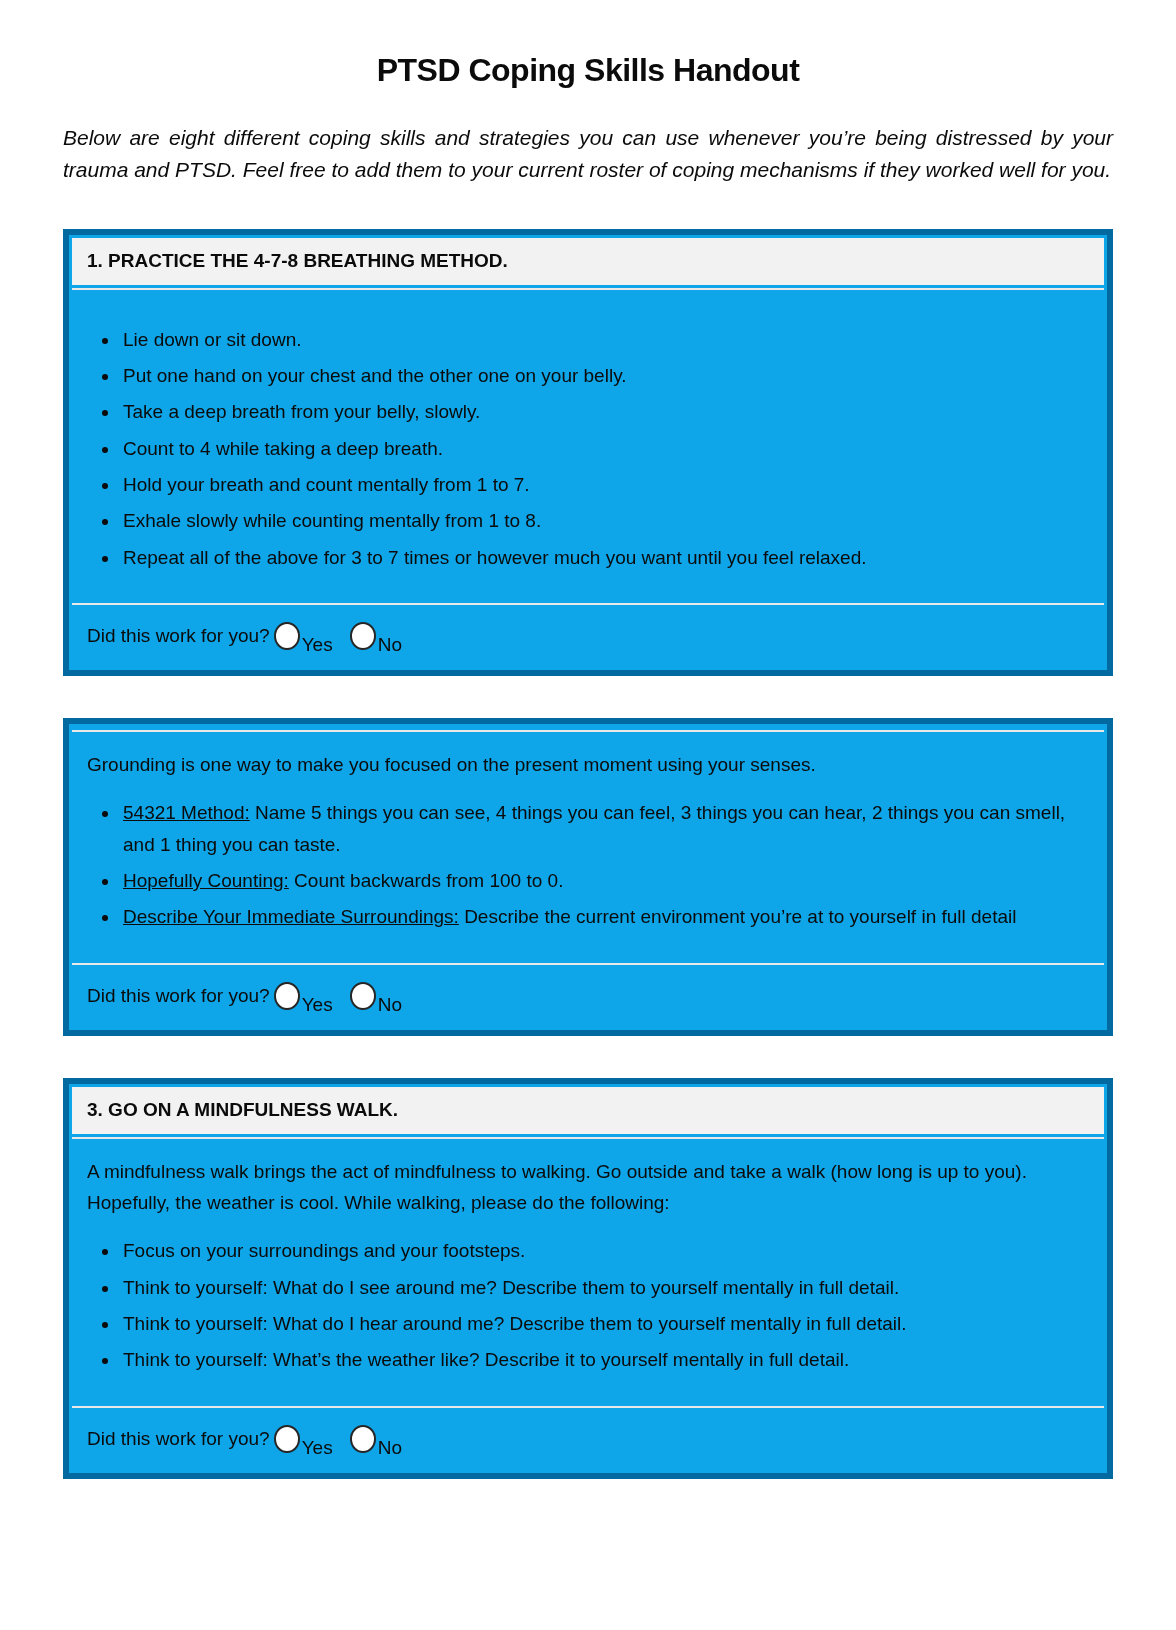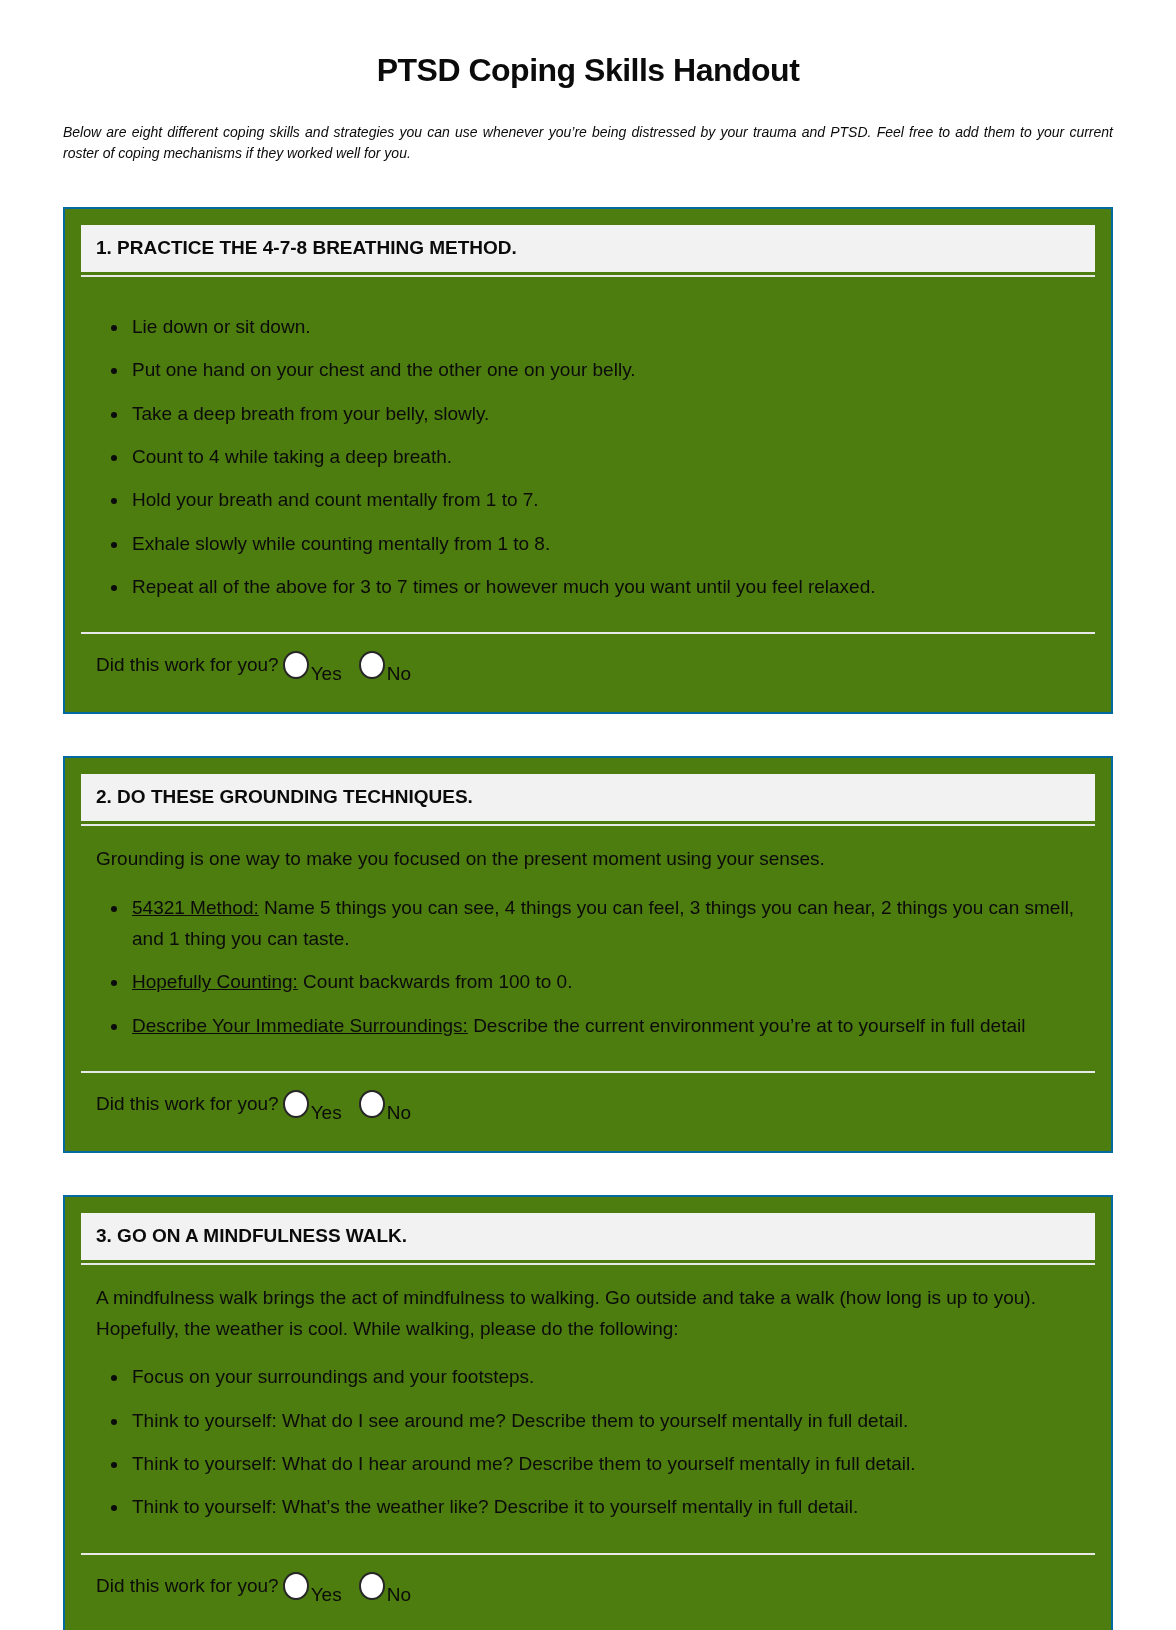--- a/index.html
+++ b/index.html
@@ -18,30 +18,30 @@
     font-weight: bold;
     text-align: center;
     margin: 24px 0 0 0;
     letter-spacing: -0.5px;
     line-height: 1.15;
   }
 
   .intro {
     margin: 33px 0 0 0;
     font-style: italic;
-    font-size: 14px;
+    font-size: 21px;
     line-height: 1.55;
     text-align: justify;
   }
 
   .panel {
     margin-top: 42px;
-    border: 2px solid #0369a1;
-    padding: 16px;
-    background: #4d7c0f;
+    border: 6px solid #0369a1;
+    padding: 3px;
+    background: #0ea5e9;
   }
   .panel-header {
     background: #f2f2f2;
     padding: 12px 15px;
     font-size: 19px;
     font-weight: bold;
     line-height: 1.2;
   }
   .panel-body {
     margin-top: 3px;
@@ -50,21 +50,21 @@
     font-size: 19px;
     line-height: 1.65;
   }
   .panel-body p { margin: 0; }
   .panel-body ul {
     margin: 17px 0 0 0;
     padding: 0 0 0 33px;
     list-style: disc;
   }
   .panel-body li {
-    margin: 12px 0 2px 0;
+    margin: 5px 0 2px 0;
     padding-left: 3px;
   }
   .term { text-decoration: underline; }
 
   .panel-footer {
     margin-top: 3px;
     border-top: 2px solid #e8e8e8;
     padding: 11px 15px;
     display: flex;
     align-items: center;
@@ -109,21 +109,20 @@
     <div class="panel-footer">
       <span>Did this work for you?</span>
       <span class="radio"></span>
       <span class="radio-label">Yes</span>
       <span class="radio second"></span>
       <span class="radio-label">No</span>
     </div>
   </section>
 
   <section class="panel">
-    <div class="panel-header">2. DO THESE GROUNDING TECHNIQUES.</div>
     <div class="panel-body">
       <p>Grounding is one way to make you focused on the present moment using your senses.</p>
       <ul>
         <li><span class="term">54321 Method:</span><span> Name 5 things you can see, 4 things you can feel, 3 things you can hear, 2 things you can smell, and 1 thing you can taste.</span></li>
         <li><span class="term">Hopefully Counting:</span><span> Count backwards from 100 to 0.</span></li>
         <li><span class="term">Describe Your Immediate Surroundings:</span><span> Describe the current environment you’re at to yourself in full detail</span></li>
       </ul>
     </div>
     <div class="panel-footer">
       <span>Did this work for you?</span>

